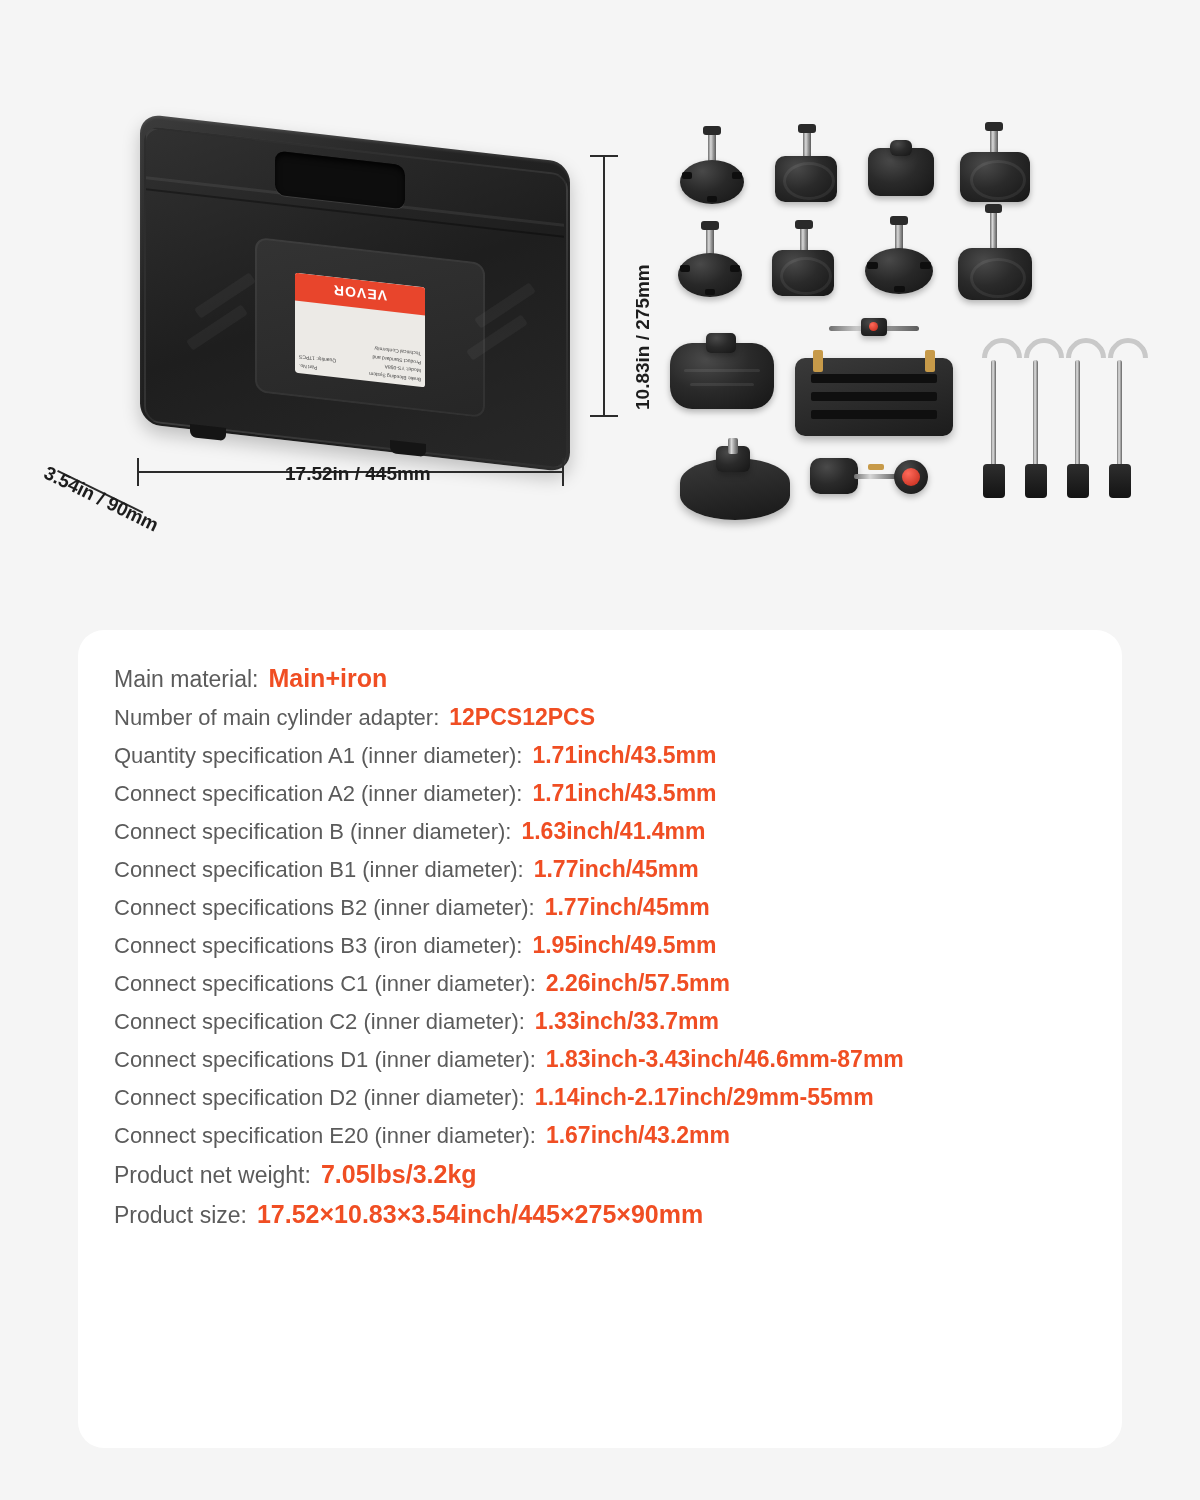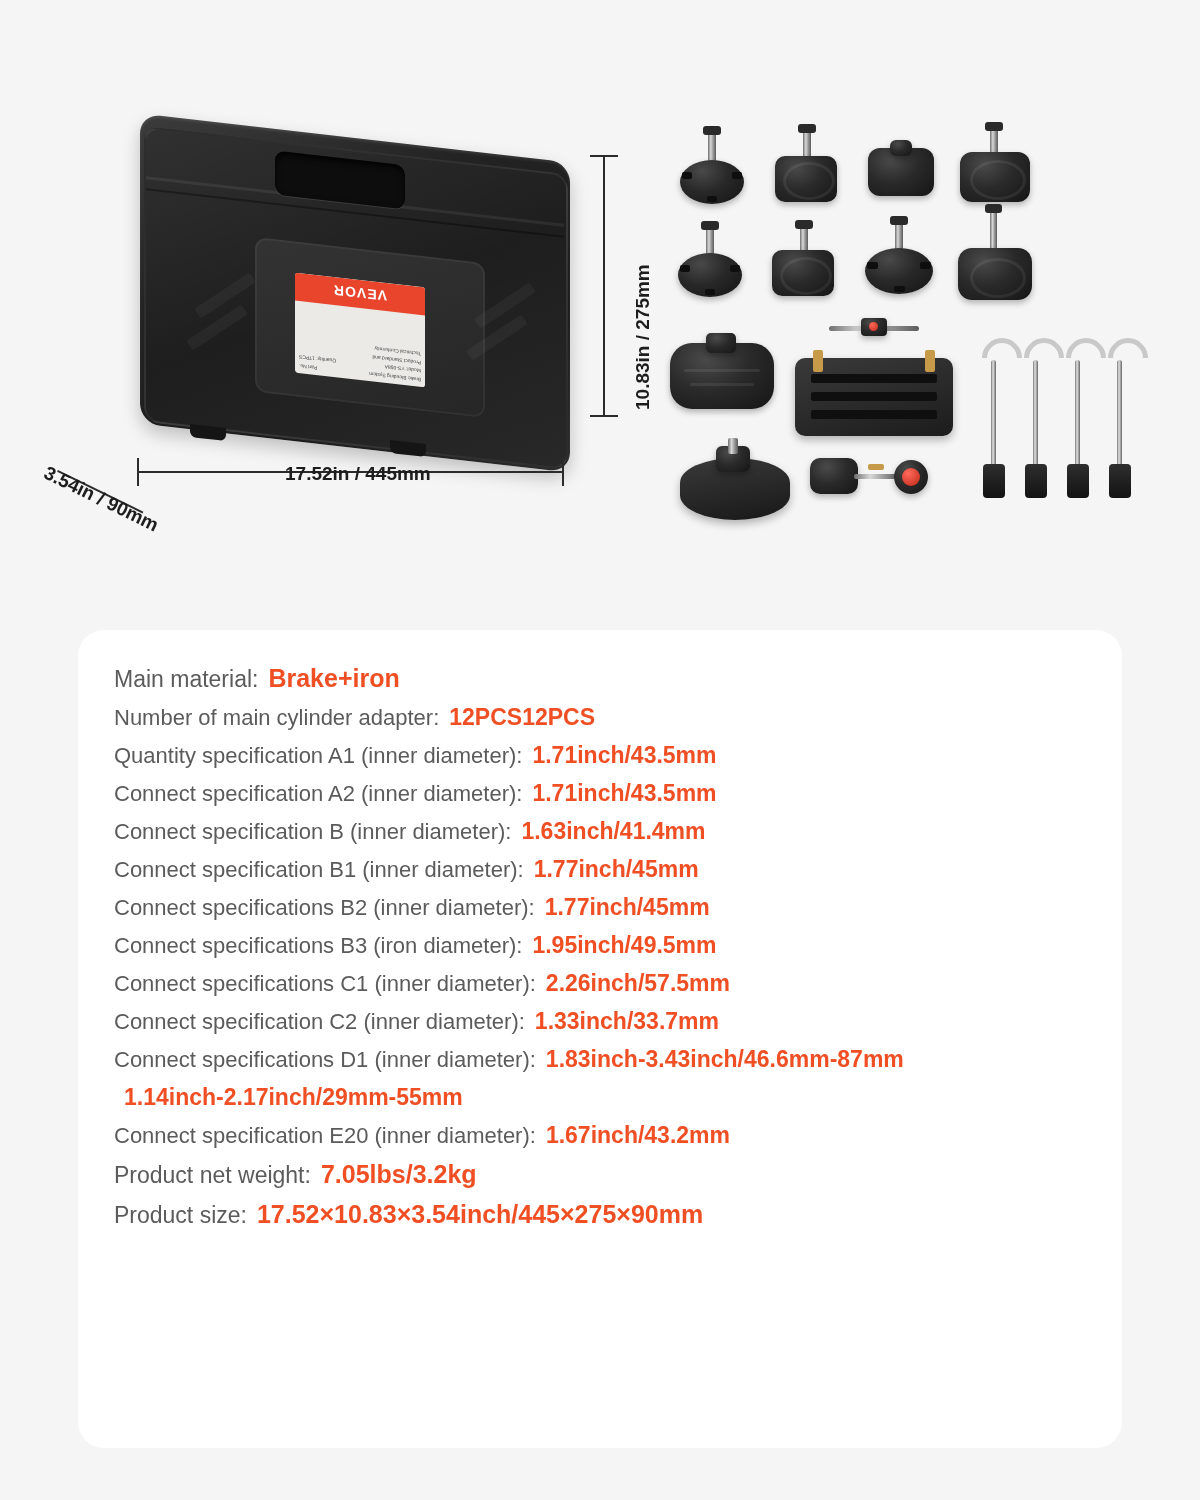--- a/index.html
+++ b/index.html
@@ -469,21 +469,21 @@
 
   </div>
 </div>
 
 <div class="spec-card">
   <div class="spec-list">
 
 
     <div class="spec-row big">
       <span class="spec-key">Main material:</span>
-      <span class="spec-val">Brake+iron</span>
+      <span class="spec-val">Main+iron</span>
     </div>
 
     <div class="spec-row">
       <span class="spec-key">Number of main cylinder adapter:</span>
       <span class="spec-val">12PCS12PCS</span>
     </div>
 
     <div class="spec-row">
       <span class="spec-key">Quantity specification A1 (inner diameter):</span>
       <span class="spec-val">1.71inch/43.5mm</span>
@@ -523,20 +523,21 @@
       <span class="spec-key">Connect specification C2 (inner diameter):</span>
       <span class="spec-val">1.33inch/33.7mm</span>
     </div>
 
     <div class="spec-row">
       <span class="spec-key">Connect specifications D1 (inner diameter):</span>
       <span class="spec-val">1.83inch-3.43inch/46.6mm-87mm</span>
     </div>
 
     <div class="spec-row">
+      <span class="spec-key">Connect specification D2 (inner diameter):</span>
       <span class="spec-val">1.14inch-2.17inch/29mm-55mm</span>
     </div>
 
     <div class="spec-row">
       <span class="spec-key">Connect specification E20 (inner diameter):</span>
       <span class="spec-val">1.67inch/43.2mm</span>
     </div>
 
     <div class="spec-row big">
       <span class="spec-key">Product net weight:</span>

